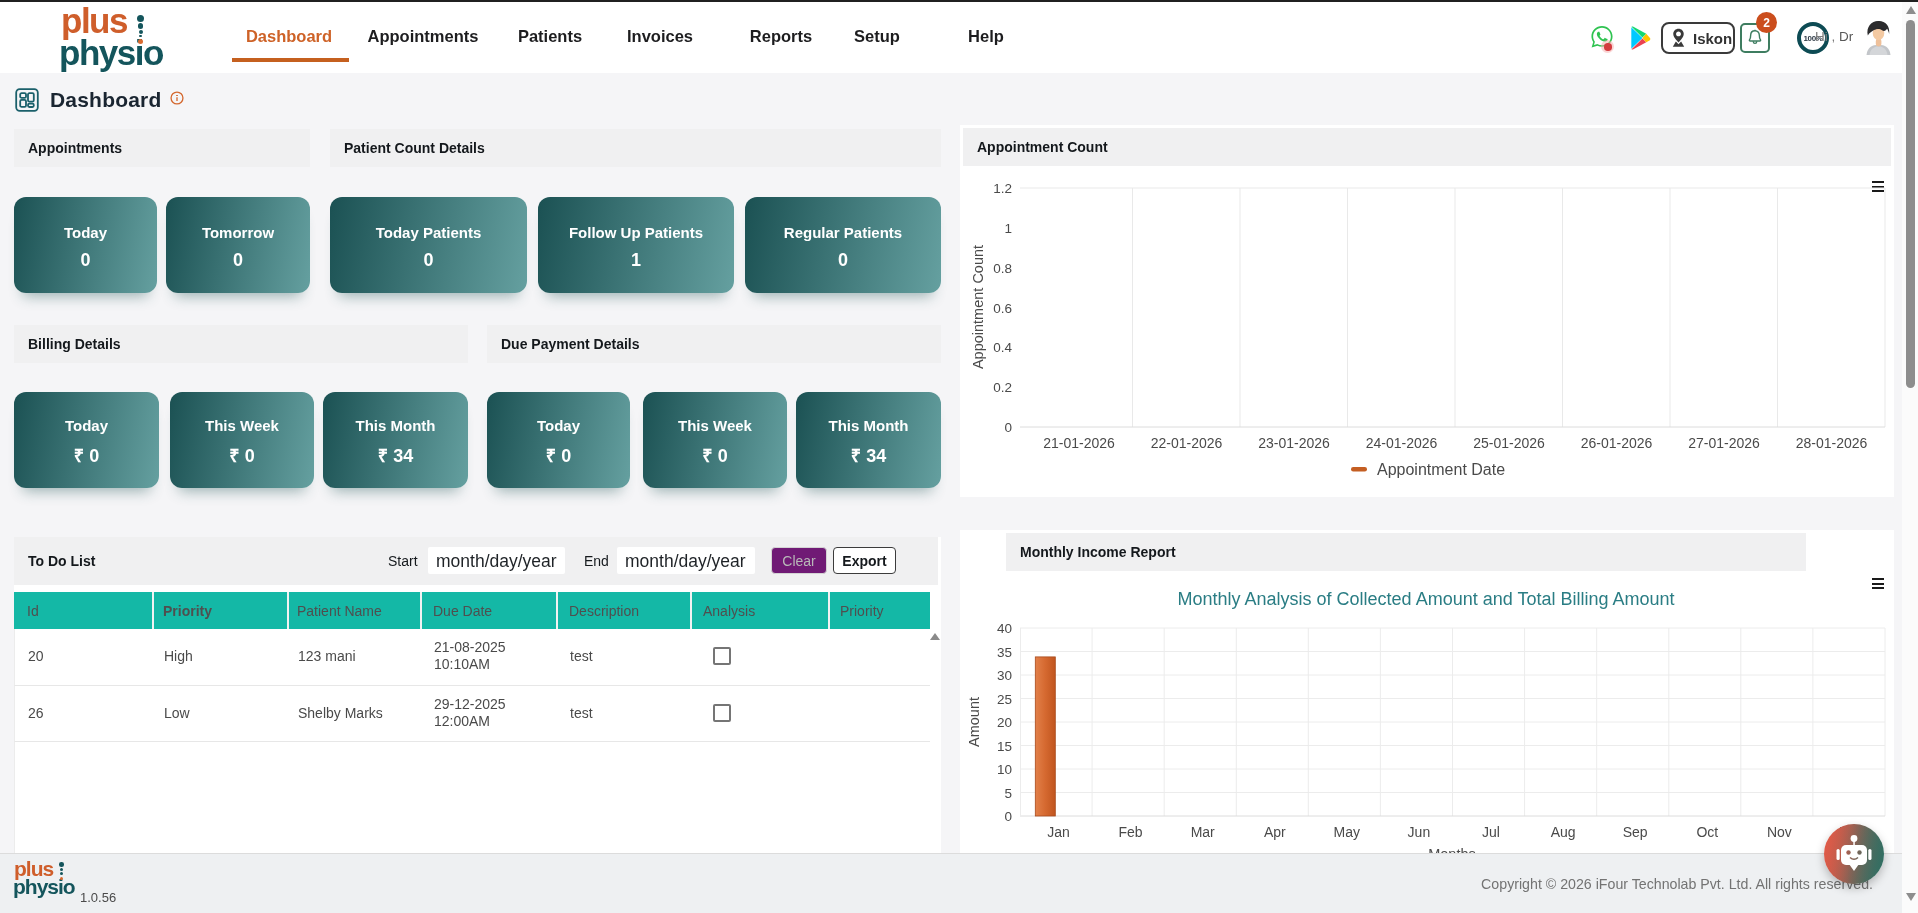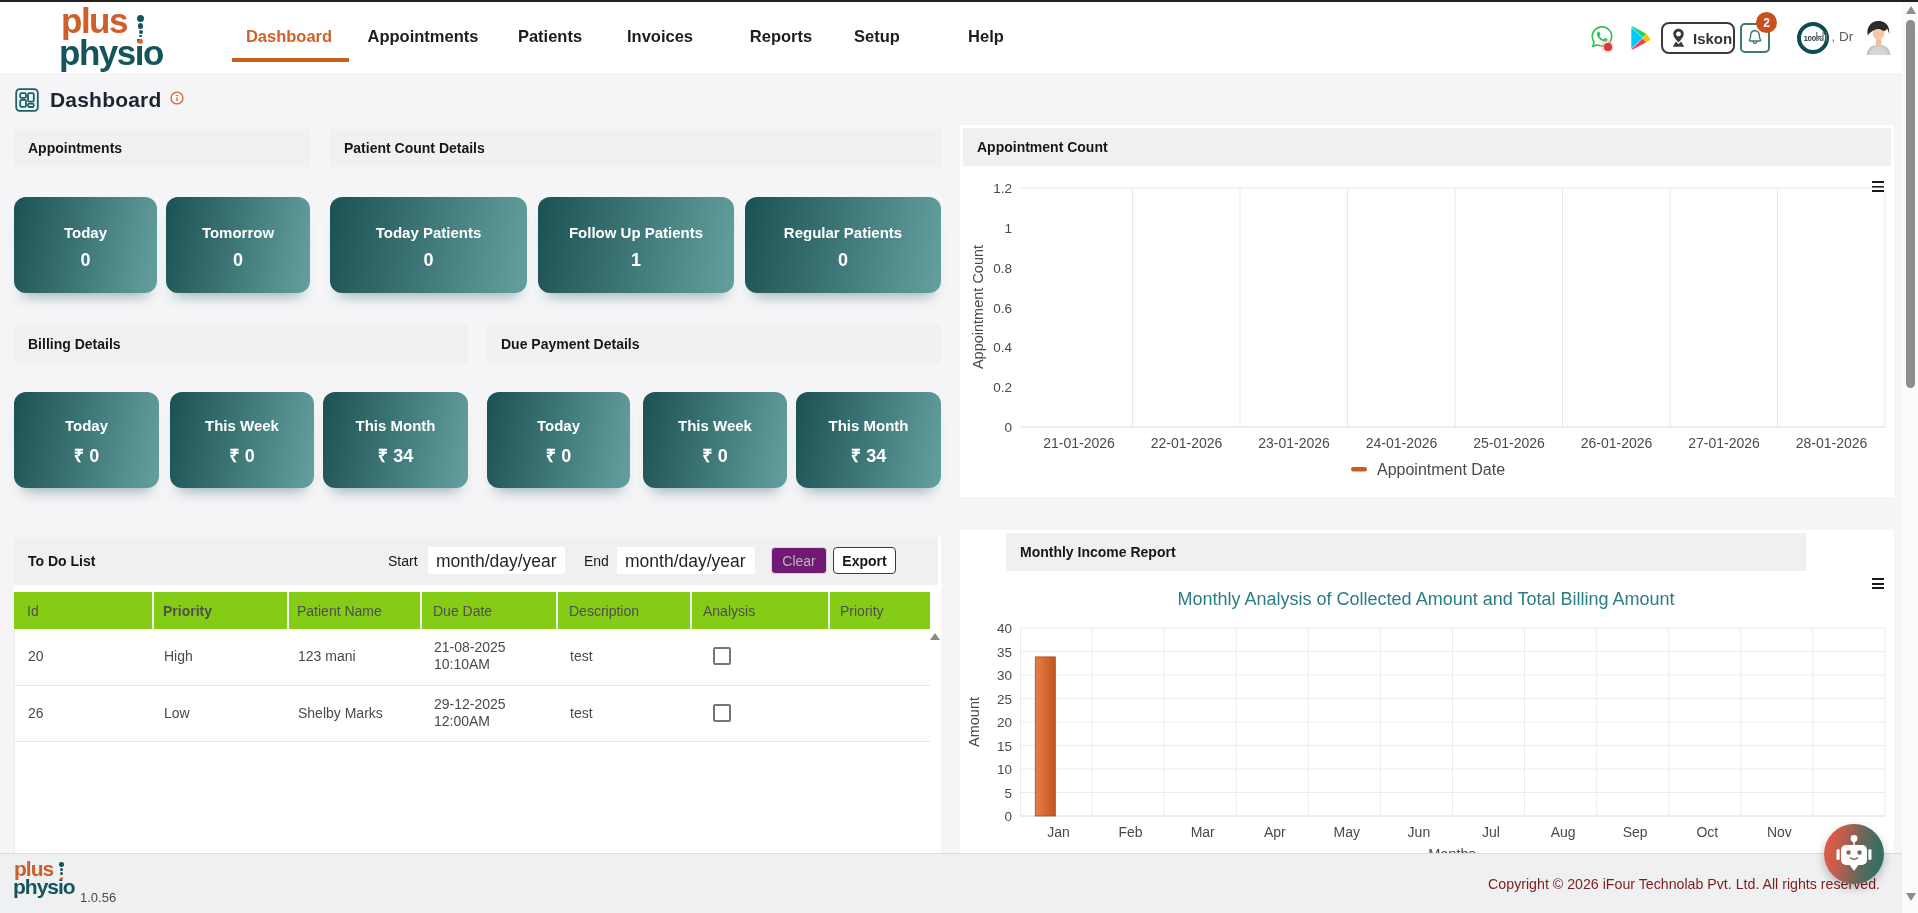--- a/index.html
+++ b/index.html
@@ -178,21 +178,21 @@
 <div class="strip" style="left:14px;top:537px;width:924px;height:48px;">To Do List</div>
 <div class="abs" style="left:388px;top:553px;font-size:14px;color:#15191d;">Start</div>
 <div class="abs" style="left:428px;top:547px;width:137px;height:27px;background:#fff;border-radius:2px;"></div>
 <div class="abs" style="left:436px;top:551px;font-size:17.5px;color:#1f2327;">month/day/year</div>
 <div class="abs" style="left:584px;top:553px;font-size:14px;color:#15191d;">End</div>
 <div class="abs" style="left:617px;top:547px;width:138px;height:27px;background:#fff;border-radius:2px;"></div>
 <div class="abs" style="left:625px;top:551px;font-size:17.5px;color:#1f2327;">month/day/year</div>
 <div class="abs" style="left:771px;top:547px;width:56px;height:27px;background:#701a75;border:1px solid #d4d4d4;border-radius:4px;display:flex;align-items:center;justify-content:center;font-size:14px;color:#b8b8b8;">Clear</div>
 <div class="abs" style="left:833px;top:547px;width:63px;height:27px;background:#fff;border:1px solid #3c3c3c;border-radius:4px;display:flex;align-items:center;justify-content:center;font-size:14px;font-weight:bold;color:#15191d;">Export</div>
 
-<div class="abs" style="left:14px;top:592px;width:916px;height:37px;background:#84cc16;">
+<div class="abs" style="left:14px;top:592px;width:916px;height:37px;background:#14b8a6;">
   <div class="abs" style="left:137.5px;top:0;width:2px;height:37px;background:#f2f2f2;"></div>
   <div class="abs" style="left:272.5px;top:0;width:2px;height:37px;background:#f2f2f2;"></div>
   <div class="abs" style="left:406px;top:0;width:2px;height:37px;background:#f2f2f2;"></div>
   <div class="abs" style="left:542px;top:0;width:2px;height:37px;background:#f2f2f2;"></div>
   <div class="abs" style="left:676px;top:0;width:2px;height:37px;background:#f2f2f2;"></div>
   <div class="abs" style="left:813.5px;top:0;width:2px;height:37px;background:#f2f2f2;"></div>
   <div class="thead-cell" style="left:13px;">Id</div>
   <div class="thead-cell" style="left:149px;font-weight:bold;">Priority</div>
   <div class="thead-cell" style="left:283px;">Patient Name</div>
   <div class="thead-cell" style="left:419px;">Due Date</div>
@@ -341,21 +341,21 @@
   <div class="abs" style="left:0;top:0;font-size:21px;font-weight:bold;letter-spacing:-1px;color:#cf5e2b;">plus</div>
   <div class="abs" style="left:-1px;top:18px;font-size:21px;font-weight:bold;letter-spacing:-1px;color:#14555c;">physio</div>
   <div class="abs" style="left:45px;top:5px;width:5px;height:22px;">
     <div class="abs" style="left:0;top:0;width:4.5px;height:4.5px;border-radius:50%;background:#14555c;"></div>
     <div class="abs" style="left:0.5px;top:5.5px;width:3.8px;height:3.8px;border-radius:50%;background:#14555c;"></div>
     <div class="abs" style="left:0.8px;top:10.3px;width:3.2px;height:3.2px;border-radius:50%;background:#14555c;"></div>
     <div class="abs" style="left:0.8px;top:14.5px;width:3.2px;height:3.2px;border-radius:50%;background:#d96a2f;"></div>
   </div>
   <div class="abs" style="left:66px;top:33px;font-size:13px;color:#4a4a4a;">1.0.56</div>
 </div>
-<div class="abs" style="left:8px;top:876px;width:1872px;text-align:right;font-size:14.2px;color:#7f1d1d;">Copyright © 2026 iFour Technolab Pvt. Ltd. All rights reserved.</div>
+<div class="abs" style="left:1px;top:876px;width:1872px;text-align:right;font-size:14.2px;color:#737373;">Copyright © 2026 iFour Technolab Pvt. Ltd. All rights reserved.</div>
 
 <div class="abs" style="left:1824px;top:824px;width:60px;height:60px;border-radius:50%;background:linear-gradient(100deg,#e25a47 0%,#99625233 50%,#2e6f63 100%),linear-gradient(100deg,#e25a47 0%,#7e6357 50%,#2e6f63 100%);box-shadow:0 4px 10px rgba(0,0,0,.25);"></div>
 <svg class="abs" style="left:1824px;top:824px;" width="60" height="60" viewBox="0 0 60 60">
   <defs>
     <mask id="robm">
       <rect x="0" y="0" width="60" height="60" fill="black"></rect>
       <rect x="17" y="21" width="26" height="20" rx="5" fill="white"></rect>
       <path d="M25 40 L35 40 L30 47 Z" fill="white"></path>
       <circle cx="24.5" cy="28.5" r="2.2" fill="black"></circle>
       <circle cx="35.5" cy="28.5" r="2.2" fill="black"></circle>

